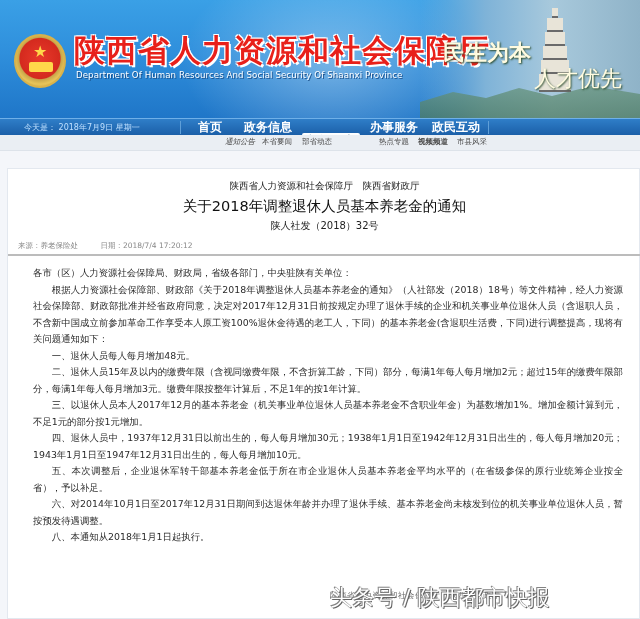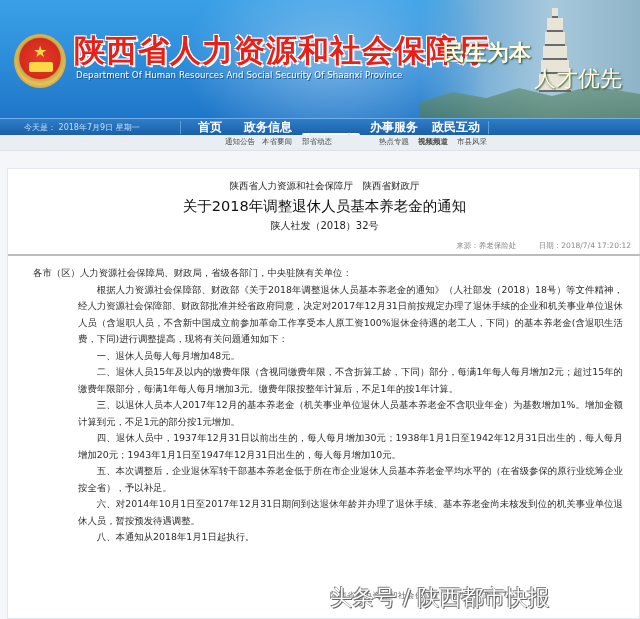--- a/index.html
+++ b/index.html
@@ -97,31 +97,31 @@
   .issuer {
     position: absolute; left: 0; top: 11px; width: 633px; text-align: center; font-size: 9.5px; color: #222;
   }
   .doc-title {
     position: absolute; left: 0; top: 28px; width: 633px; text-align: center; font-size: 14.5px; color: #111;
   }
   .doc-number {
     position: absolute; left: 0; top: 50px; width: 633px; text-align: center; font-size: 10px; color: #222;
   }
   .meta {
-    position: absolute; left: 0; top: 72px; width: 633px; text-align: right; font-size: 7.5px; color: #888;
+    position: absolute; left: 0; top: 72px; width: 633px; text-align: left; font-size: 7.5px; color: #888;
   }
   .meta span { margin: 0 10px; }
   .divider {
     position: absolute; left: 0; top: 85px; width: 633px; height: 2px; background: #bcbcbc;
   }
   .body {
     position: absolute; left: 25px; top: 96px; width: 590px; font-size: 9.4px; line-height: 16.5px; color: #2a2a2a;
   }
   .body p { margin: 0; text-align: justify; }
-  .body p.indent { text-indent: 2em; margin-left: 45px; }
+  .body p.indent { text-indent: 2em; }
 
   
   .stamp-text {
     position: absolute; left: 330px; top: 590px; font-size: 8px; color: #666; white-space: nowrap; letter-spacing: 0.5px;
   }
   .watermark {
     position: absolute; left: 330px; top: 583px; font-size: 22px; color: #ffffff; white-space: nowrap;
     text-shadow: 0 0 1px #555, 1px 1px 0 #666, -1px -1px 0 #888;
     letter-spacing: 0;
   }
@@ -157,21 +157,21 @@
   <div class="nav-sep" style="left:180px;"></div>
   <div class="nav-item" style="left:186px;width:48px;">首页</div>
   <div class="nav-item" style="left:238px;width:60px;">政务信息</div>
   <div class="nav-item active" style="left:302px;width:58px;">新闻动态</div>
   <div class="nav-item" style="left:364px;width:60px;">办事服务</div>
   <div class="nav-item" style="left:426px;width:60px;">政民互动</div>
   <div class="nav-sep" style="left:488px;"></div>
 </div>
 
 <div class="subnav">
-  <div class="sub-item" style="left:225px;">通知公告</div>
+  <div class="sub-item" style="left:225px;font-style:italic;">通知公告</div>
   <div class="sub-item" style="left:262px;">本省要闻</div>
   <div class="sub-item" style="left:302px;">部省动态</div>
   <div class="sub-item" style="left:341px;margin-top:48px;">图片新闻</div>
   <div class="sub-item" style="left:379px;">热点专题</div>
   <div class="sub-item" style="left:418px;font-weight:bold;">视频频道</div>
   <div class="sub-item" style="left:457px;">市县风采</div>
 </div>
 
 <div class="card">
   <div class="issuer">陕西省人力资源和社会保障厅　陕西省财政厅</div>

